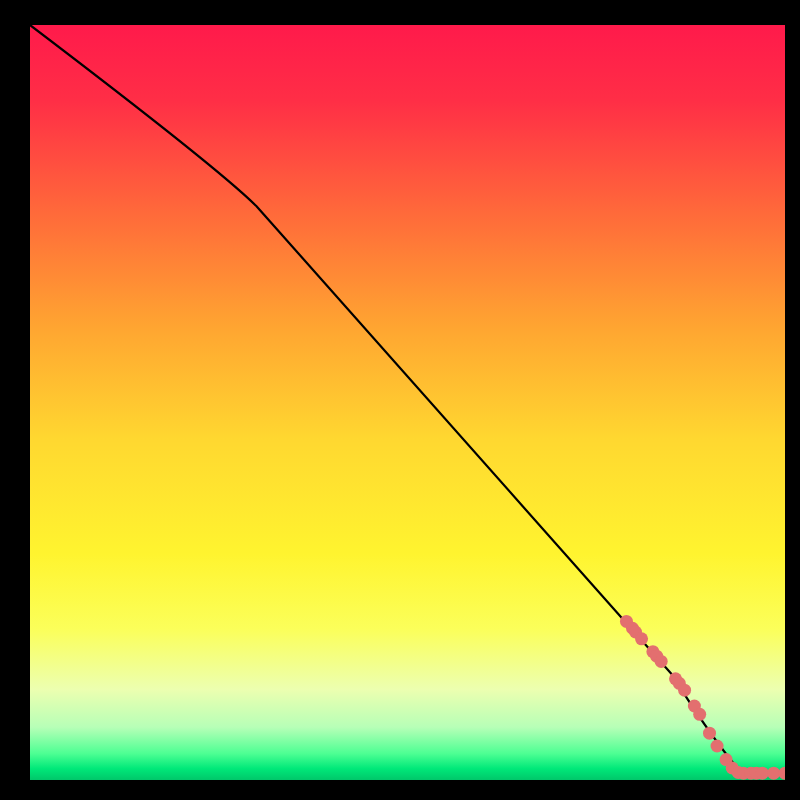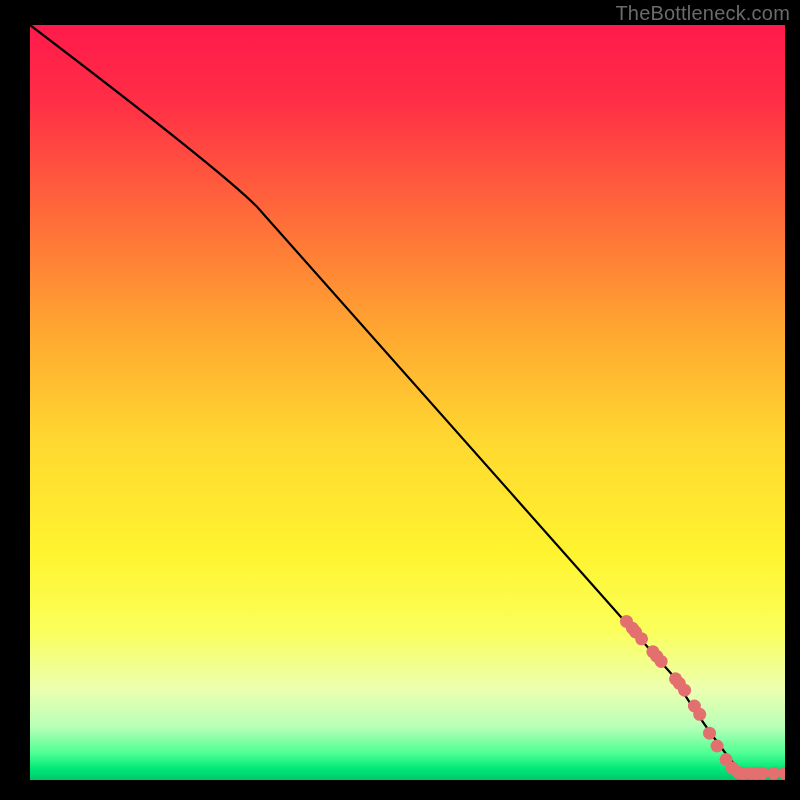--- a/index.html
+++ b/index.html
@@ -35,21 +35,20 @@
     height: 755px;
   }
   svg {
     display: block;
   }
 </style>
 </head>
 <body>
 
 <div class="frame">
-  <div class="watermark">TheBottleneck.com</div>
   <div class="plot-area">
     <svg id="chart-svg" width="755" height="755" viewBox="0 0 755 755">
       <defs>
         <linearGradient id="bg-grad" x1="0" y1="0" x2="0" y2="1">
             <stop offset="0%" stop-color="#ff1a4b"></stop>
             <stop offset="10%" stop-color="#ff2e46"></stop>
             <stop offset="25%" stop-color="#ff6a3a"></stop>
             <stop offset="40%" stop-color="#ffa531"></stop>
             <stop offset="55.00000000000001%" stop-color="#ffd830"></stop>
             <stop offset="70%" stop-color="#fff42f"></stop>

